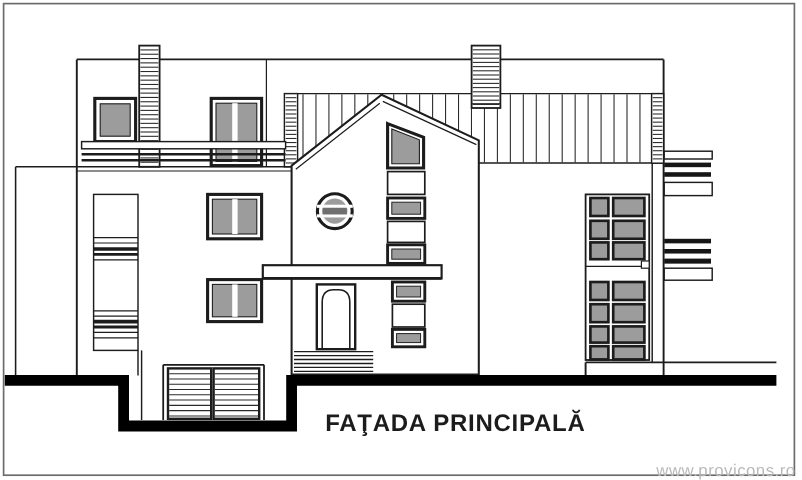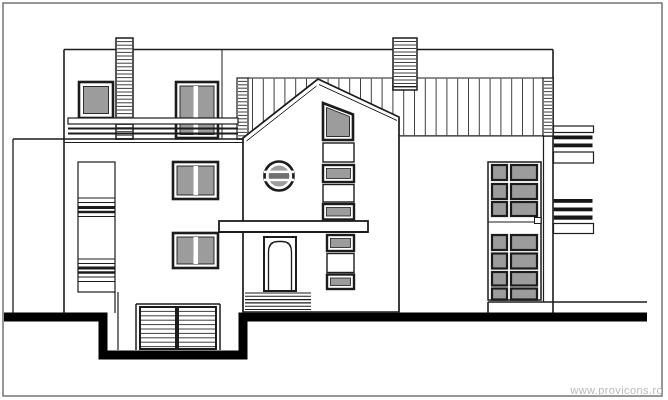--- a/index.html
+++ b/index.html
@@ -1,21 +1,21 @@
 <!DOCTYPE html>
 <html><head>
 <meta charset="utf-8">
 <style>
   html,body{margin:0;padding:0;background:#ffffff;}
   .page{position:relative;width:668px;height:400px;background:#ffffff;overflow:hidden;
         font-family:"Liberation Sans", sans-serif;}
   .facade-svg{position:absolute;left:0;top:0;}
   .drawing-title{position:absolute;left:271px;top:342px;font-size:20px;font-weight:bold;
         letter-spacing:0.6px;color:#1c1c1c;white-space:nowrap;}
-  .watermark{position:absolute;right:5px;top:384px;font-size:11px;color:#b9b9b9;
+  .watermark{position:absolute;right:5px;top:384px;font-size:14px;color:#b9b9b9;
         letter-spacing:0.4px;white-space:nowrap;}
 </style>
 </head>
 <body>
 
 <div class="page">
   <svg class="facade-svg" width="668" height="400" viewBox="0 0 668 400" xmlns="http://www.w3.org/2000/svg">
       <rect x="3" y="3" width="659" height="393" fill="#ffffff" stroke="#6b6b6b" stroke-width="1.4"></rect>
       <line x1="64" y1="49.5" x2="553" y2="49.5" stroke="#1c1c1c" stroke-width="1.6"></line>
       <line x1="64" y1="49.5" x2="64" y2="313" stroke="#1c1c1c" stroke-width="1.6"></line>
@@ -237,14 +237,15 @@
       <rect x="264" y="237" width="32" height="54" fill="#ffffff" stroke="#1c1c1c" stroke-width="2"></rect>
       <path d="M 268.5 291 L 268.5 252 Q 268.5 241.5 278 241.5 L 282 241.5 Q 291.5 241.5 291.5 252 L 291.5 291" fill="none" stroke="#1c1c1c" stroke-width="1.3"></path>
       <line x1="245" y1="293" x2="311" y2="293" stroke="#1c1c1c" stroke-width="1.1"></line>
       <line x1="245" y1="296.3" x2="311" y2="296.3" stroke="#1c1c1c" stroke-width="1.1"></line>
       <line x1="245" y1="299.6" x2="311" y2="299.6" stroke="#1c1c1c" stroke-width="1.1"></line>
       <line x1="245" y1="302.9" x2="311" y2="302.9" stroke="#1c1c1c" stroke-width="1.1"></line>
       <line x1="245" y1="306.2" x2="311" y2="306.2" stroke="#1c1c1c" stroke-width="1.1"></line>
       <line x1="245" y1="309.5" x2="311" y2="309.5" stroke="#1c1c1c" stroke-width="1.1"></line>
       <polyline points="4,317 103,317 103,355 243,355 243,317 647,317" fill="none" stroke="#000000" stroke-width="9" stroke-linejoin="miter"></polyline>
     </svg>
+  <div class="drawing-title">FAŢADA PRINCIPALĂ</div>
   <div class="watermark">www.provicons.ro</div>
 </div>
 
 </body></html>

